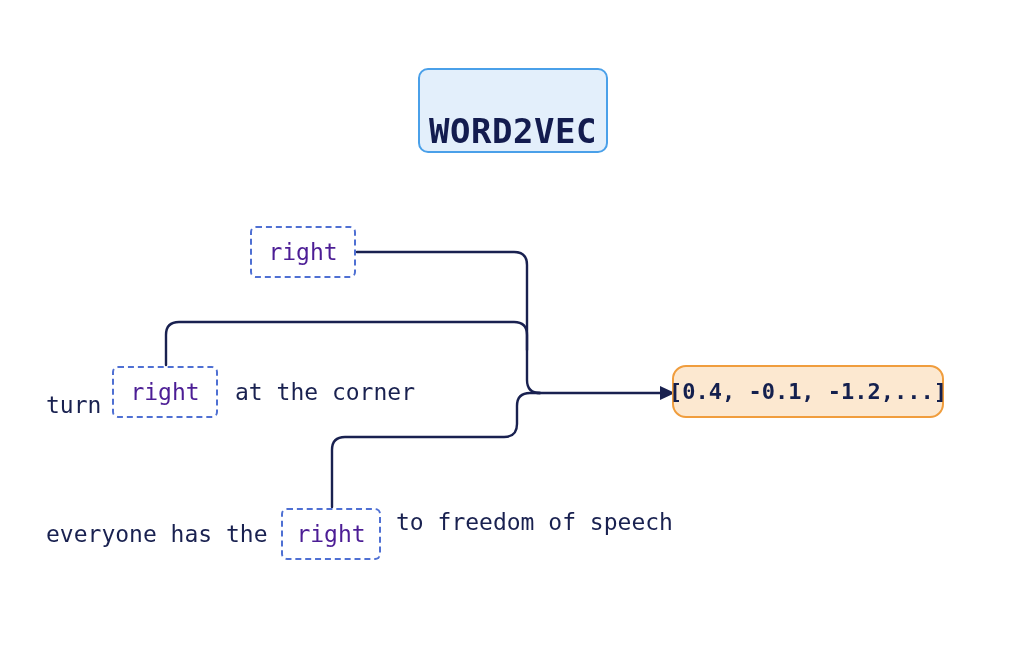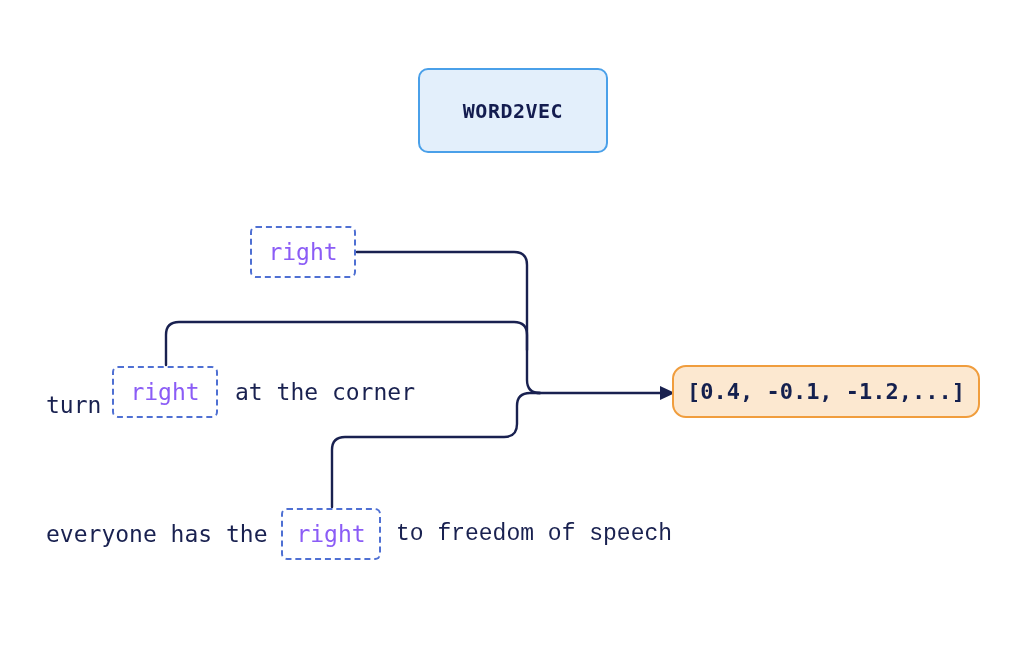--- a/index.html
+++ b/index.html
@@ -32,24 +32,24 @@
   .title-box {
     position: absolute;
     left: 418px;
     top: 68px;
     width: 190px;
     height: 85px;
     background: #e3effb;
     border: 2px solid #4aa0e9;
     border-radius: 10px;
     display: flex;
-    align-items: center;
+    align-items: flex-end;
     justify-content: center;
     box-sizing: border-box;
-    font-size: 20px;
+    font-size: 34px;
     font-weight: 700;
     letter-spacing: 0.5px;
     color: #131c4f;
   }
   .seg {
     position: absolute;
     font-size: 23px;
     font-weight: 500;
     line-height: 28px;
     white-space: pre;
@@ -59,27 +59,27 @@
     position: absolute;
     box-sizing: border-box;
     border: 2px dashed #4f70d3;
     border-radius: 6px;
     background: transparent;
     display: flex;
     align-items: center;
     justify-content: center;
     font-size: 23px;
     font-weight: 500;
-    color: #8b5cf6;
+    color: #4c1d95;
   }
   .vector-box {
     position: absolute;
     left: 672px;
     top: 365px;
-    width: 308px;
+    width: 272px;
     height: 53px;
     box-sizing: border-box;
     background: #fce8d0;
     border: 2px solid #f09d3d;
     border-radius: 14px;
     display: flex;
     align-items: center;
     justify-content: center;
     font-size: 22px;
     font-weight: 700;
@@ -118,19 +118,19 @@
   <span class="seg" style="left:46px; top:391px;">turn</span>
   <div class="word-box" style="left:112px; top:366px; width:106px; height:52px;">
     <span>right</span>
   </div>
   <span class="seg" style="left:235px; top:378px;">at the corner</span>
 
   <span class="seg" style="left:46px; top:520px;">everyone has the</span>
   <div class="word-box" style="left:281px; top:508px; width:100px; height:52px;">
     <span>right</span>
   </div>
-  <span class="seg" style="left:396px; top:520px;font-family:Liberation Mono, monospace;">to freedom of speech</span>
+  <span class="seg" style="left:396px; top:508px;">to freedom of speech</span>
 
   <div class="vector-box">
     <span>[0.4, -0.1, -1.2,...]</span>
   </div>
 
 </div>
 
 </body></html>

